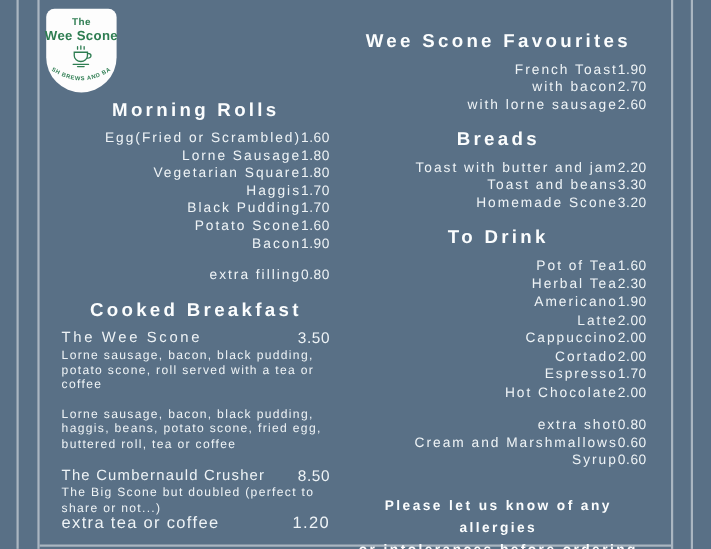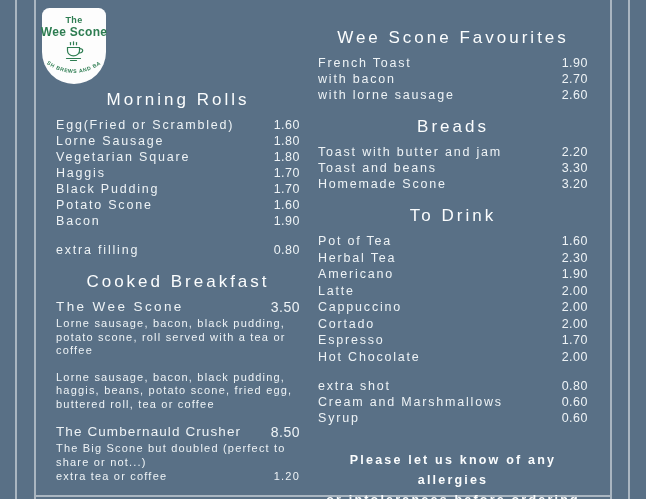--- a/index.html
+++ b/index.html
@@ -27,40 +27,40 @@
   .badge svg{display:block;}
   .cup{margin-top:1px;}
   .arc{margin-top:-1px;}
 
   
   .col{position:absolute;}
   .col-left{left:56px;top:90px;width:244px;}
   .col-right{left:318px;top:28px;width:270px;}
 
   .section-title{
-    font-size:17px;font-weight:normal;letter-spacing:3px;color:#fbfdfe;
+    font-size:17px;font-weight:bold;letter-spacing:3px;color:#fbfdfe;
     text-align:center;margin:0 0 7px 0;white-space:nowrap;
   }
   .mt{margin-top:14px;}
 
-  .row{display:flex;justify-content:space-between;align-items:baseline;
+  .row{display:flex;justify-content:flex-end;align-items:baseline;
     font-size:12.5px;letter-spacing:1.8px;line-height:16px;}
   .row .nm{white-space:nowrap;}
   .row .pr{letter-spacing:.5px;white-space:nowrap;}
   .rows-drink .row{line-height:16.5px;}
   .gap{height:13px;}
 
   
   .bk{margin-bottom:13px;}
   .bk .bk-head{display:flex;justify-content:space-between;align-items:flex-start;}
   .bk .bk-name{font-size:13.5px;letter-spacing:2.4px;white-space:nowrap;}
   .bk .bk-name.tight{letter-spacing:1.1px;}
   .bk .bk-price{font-size:14px;letter-spacing:.5px;}
   .bk .bk-desc{font-size:11px;letter-spacing:1.2px;line-height:13.5px;margin-top:2px;}
-  .bk .bk-extra{display:flex;justify-content:space-between;font-size:11px;letter-spacing:1.2px;line-height:14px;}
+  .bk .bk-extra{display:flex;justify-content:space-between;font-size:15px;letter-spacing:1.2px;line-height:14px;}
 
   .note{
     margin-top:24px;text-align:center;font-weight:bold;
     font-size:12.5px;letter-spacing:2.2px;line-height:20px;color:#fbfdfe;
   }
 </style>
 </head>
 <body>
 
 <div class="vline vl1"></div>

